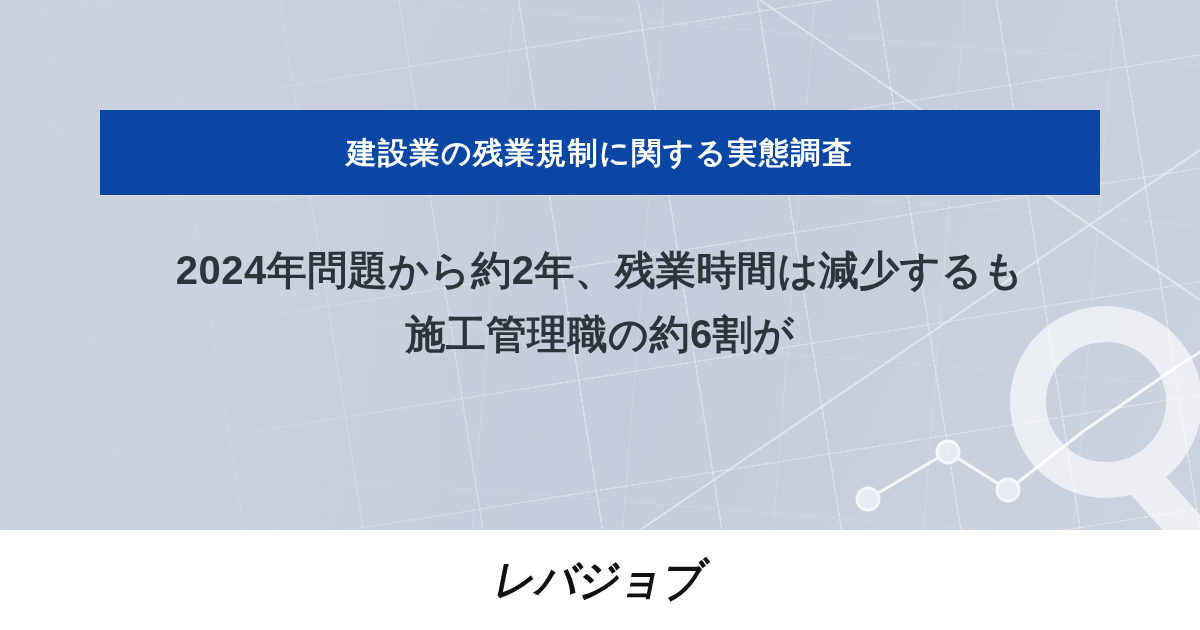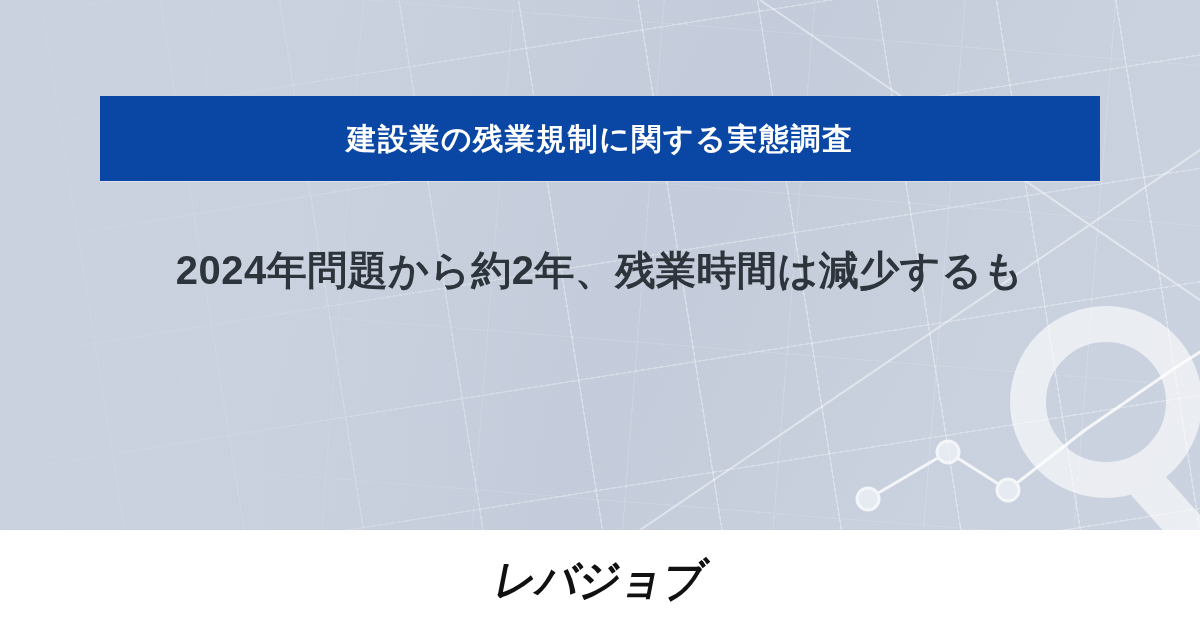--- a/index.html
+++ b/index.html
@@ -62,21 +62,21 @@
   .bg-deco-svg {
     position: absolute;
     left: 0; top: 0;
     width: 1200px; height: 530px;
   }
 
   
   .banner {
     position: absolute;
     left: 100px;
-    top: 96px;
+    top: 110px;
     width: 1000px;
     height: 85px;
     background: #0a47a5;
     display: flex;
     align-items: center;
     justify-content: center;
     box-shadow: 0 1px 0 rgba(255,255,255,0.35);
   }
   .banner-title {
     color: #ffffff;
@@ -158,19 +158,20 @@
       </g>
     </svg>
   </div>
 
   <div class="banner">
     <div class="banner-title">建設業の残業規制に関する実態調査</div>
   </div>
 
   <div class="headline">
     <span class="headline-line">2024年問題から約2年、残業時間は減少するも</span>
+    <span class="headline-line">施工管理職の約6割が</span>
   </div>
 
   <div class="footer">
     <div class="logo">レバジョブ</div>
   </div>
 
 </div>
 
 </body></html>

